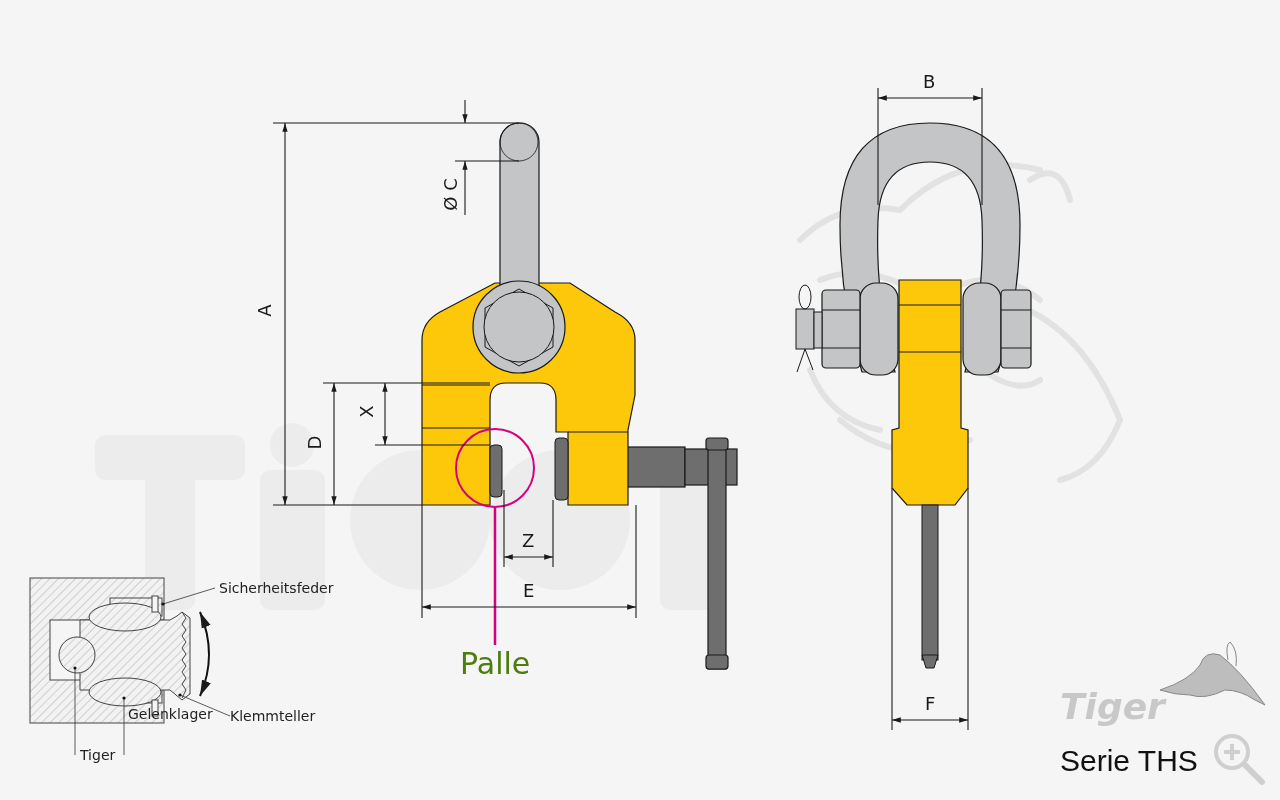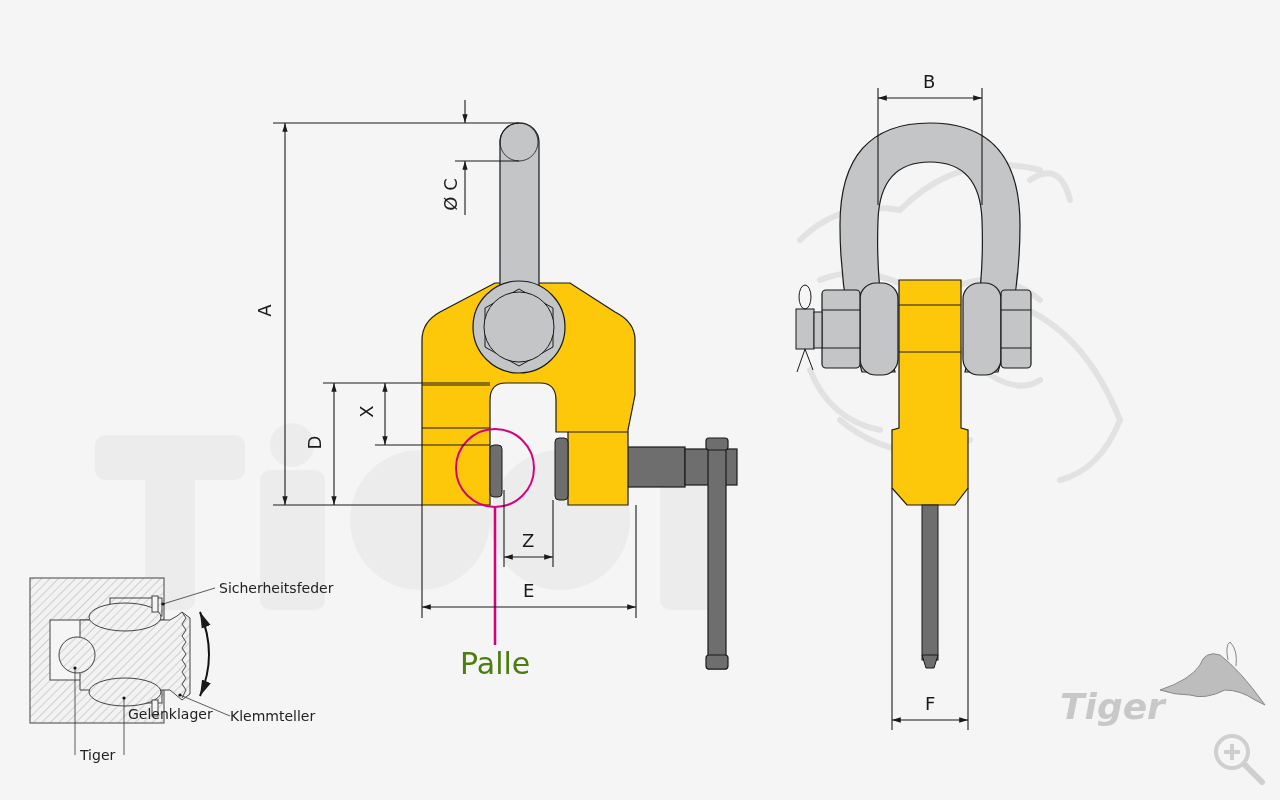--- a/index.html
+++ b/index.html
@@ -187,13 +187,14 @@
 <span class="lbl dim" style="left:925px;top:693px;">F</span>
 
 <span class="lbl palle" style="left:460px;top:646px;">Palle</span>
 
 <span class="lbl small" style="left:219px;top:580px;">Sicherheitsfeder</span>
 <span class="lbl small" style="left:230px;top:708px;">Klemmteller</span>
 <span class="lbl small" style="left:80px;top:747px;">Tiger</span>
 <span class="lbl small" style="left:128px;top:706px;">Gelenklager</span>
 
 <span class="lbl brand" style="left:1060px;top:686px;">Tiger</span>
+<span class="lbl serie" style="left:1060px;top:744px;">Serie THS</span>
 </div>
 
 </body></html>

